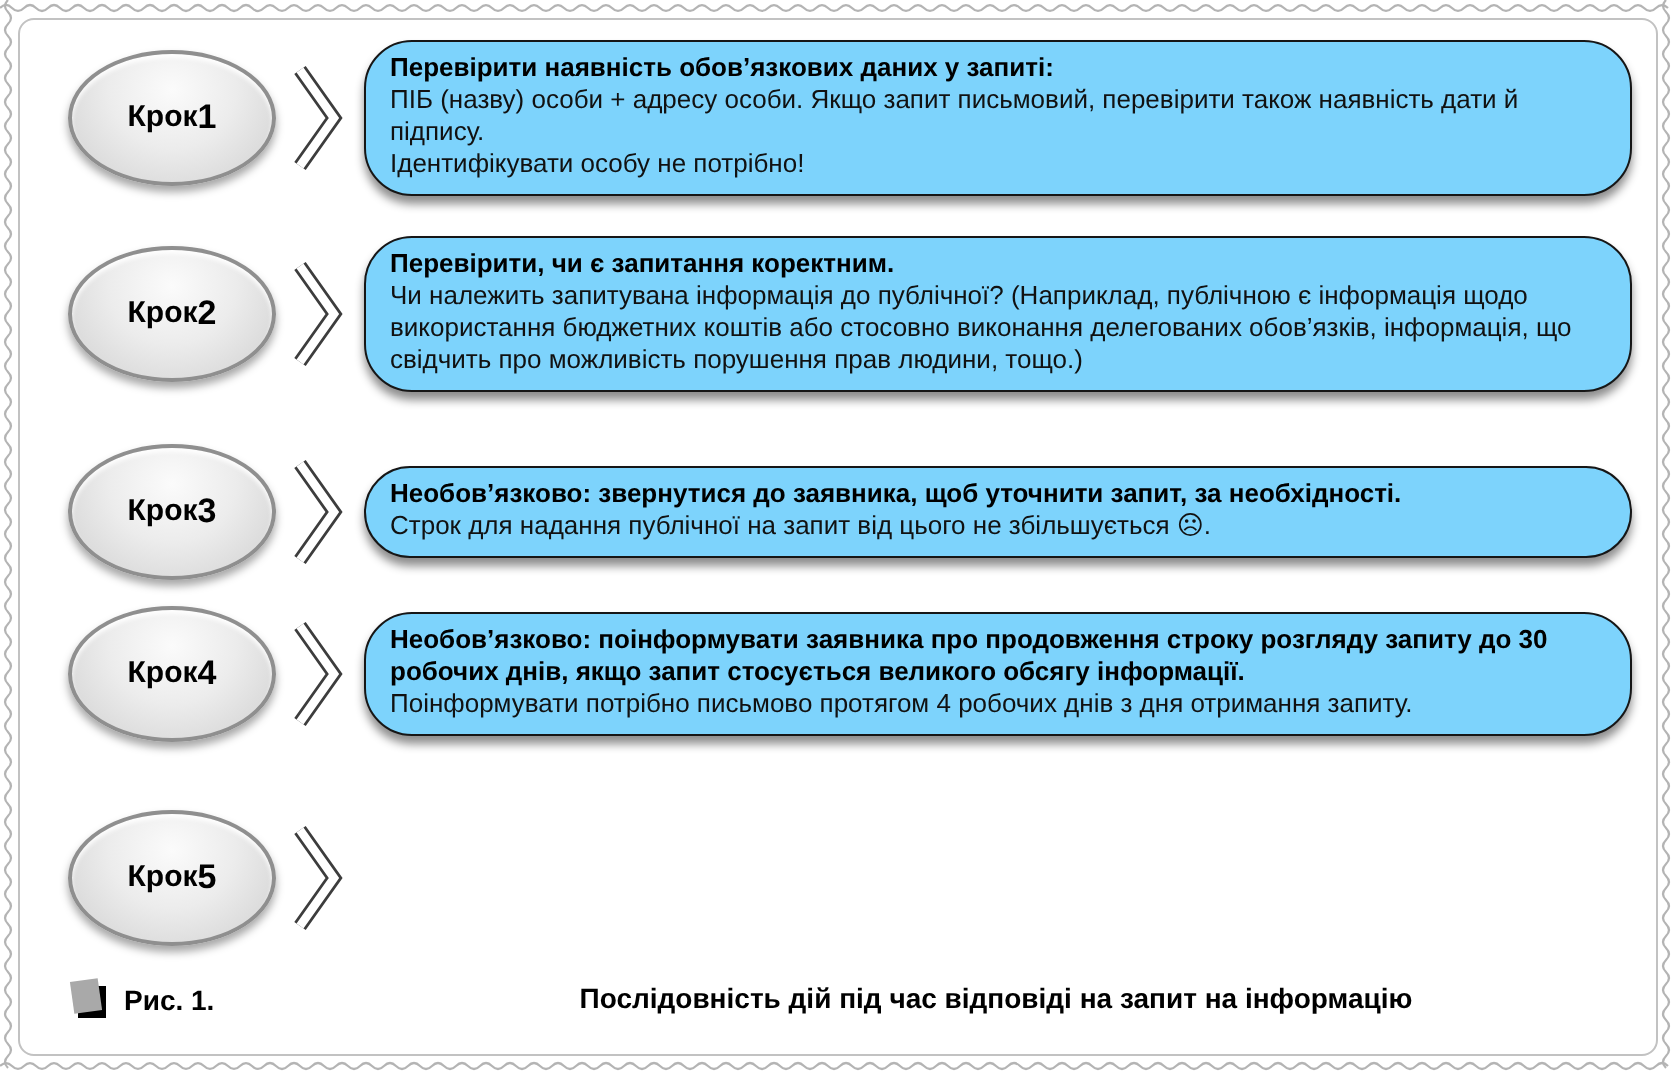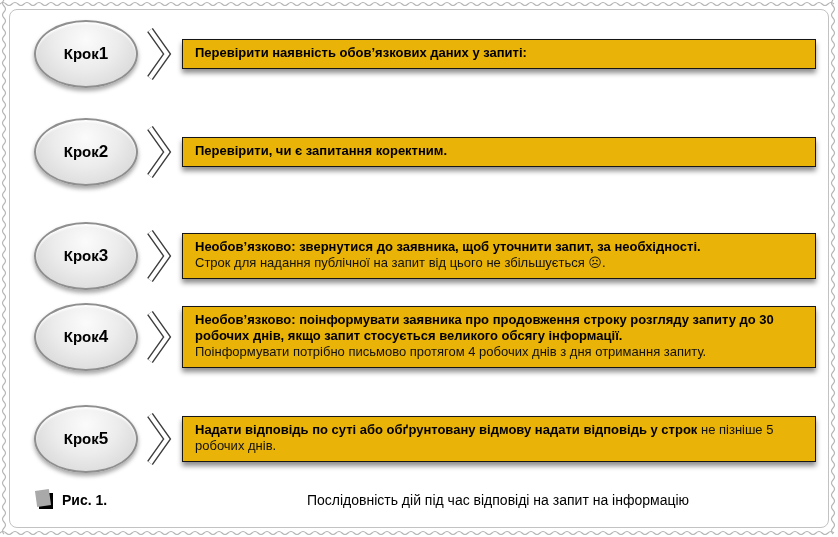--- a/index.html
+++ b/index.html
@@ -32,43 +32,43 @@
     display:flex;flex-direction:row;align-items:center;justify-content:center;
     line-height:1.05;
   }
   .oval-label{font-weight:bold;font-size:15px;color:#000;}
   .oval-num{font-weight:bold;font-size:17px;color:#000;}
   .chev{flex:0 0 26px;margin:0 10px 0 8px;}
   .chev-outer{fill:none;stroke:#3d3d3d;stroke-width:7;stroke-linejoin:miter;}
   .chev-inner{fill:none;stroke:#ffffff;stroke-width:4.2;stroke-linejoin:miter;}
   .box{
     flex:1;
-    background:#eab308;
+    background:#7dd3fc;
     border:1.6px solid #161616;
-    border-radius:0;
+    border-radius:24px;
     padding:5px 12px 7px 12px;
     box-shadow:0 4px 5px rgba(0,0,0,.45);
     font-size:13px;line-height:16px;
   }
   .lead{display:block;font-weight:bold;color:#000;}
   .rest{white-space:pre-line;color:#111;}
   .run-in .lead{display:inline;}
   .run-in .lead::after{content:" ";}
   .caption-row{
     position:absolute;left:36px;top:488px;
     display:flex;align-items:center;gap:8px;height:24px;
   }
   .fig-icon{position:relative;width:18px;height:20px;display:inline-block;}
   .fig-back{position:absolute;left:3px;top:3px;width:14px;height:16px;background:#000;}
   .fig-front{position:absolute;left:0;top:0;width:14px;height:16px;background:#a9a9a9;transform:rotate(-8deg);}
   .fig-label{font-weight:bold;font-size:14px;color:#000;}
   .caption-title-wrap{
     position:absolute;left:180px;right:22px;top:491px;text-align:center;
   }
-  .fig-title{font-weight:normal;font-size:14px;color:#000;}
+  .fig-title{font-weight:bold;font-size:14px;color:#000;}
 </style>
 </head>
 <body>
 
 <div class="canvas">
 
   <svg class="zigzag-svg">
     <path d="M0 4 Q3 1 6 4 Q9 7 12 4 Q15 1 18 4 Q21 7 24 4 Q27 1 30 4 Q33 7 36 4 Q39 1 42 4 Q45 7 48 4 Q51 1 54 4 Q57 7 60 4 Q63 1 66 4 Q69 7 72 4 Q75 1 78 4 Q81 7 84 4 Q87 1 90 4 Q93 7 96 4 Q99 1 102 4 Q105 7 108 4 Q111 1 114 4 Q117 7 120 4 Q123 1 126 4 Q129 7 132 4 Q135 1 138 4 Q141 7 144 4 Q147 1 150 4 Q153 7 156 4 Q159 1 162 4 Q165 7 168 4 Q171 1 174 4 Q177 7 180 4 Q183 1 186 4 Q189 7 192 4 Q195 1 198 4 Q201 7 204 4 Q207 1 210 4 Q213 7 216 4 Q219 1 222 4 Q225 7 228 4 Q231 1 234 4 Q237 7 240 4 Q243 1 246 4 Q249 7 252 4 Q255 1 258 4 Q261 7 264 4 Q267 1 270 4 Q273 7 276 4 Q279 1 282 4 Q285 7 288 4 Q291 1 294 4 Q297 7 300 4 Q303 1 306 4 Q309 7 312 4 Q315 1 318 4 Q321 7 324 4 Q327 1 330 4 Q333 7 336 4 Q339 1 342 4 Q345 7 348 4 Q351 1 354 4 Q357 7 360 4 Q363 1 366 4 Q369 7 372 4 Q375 1 378 4 Q381 7 384 4 Q387 1 390 4 Q393 7 396 4 Q399 1 402 4 Q405 7 408 4 Q411 1 414 4 Q417 7 420 4 Q423 1 426 4 Q429 7 432 4 Q435 1 438 4 Q441 7 444 4 Q447 1 450 4 Q453 7 456 4 Q459 1 462 4 Q465 7 468 4 Q471 1 474 4 Q477 7 480 4 Q483 1 486 4 Q489 7 492 4 Q495 1 498 4 Q501 7 504 4 Q507 1 510 4 Q513 7 516 4 Q519 1 522 4 Q525 7 528 4 Q531 1 534 4 Q537 7 540 4 Q543 1 546 4 Q549 7 552 4 Q555 1 558 4 Q561 7 564 4 Q567 1 570 4 Q573 7 576 4 Q579 1 582 4 Q585 7 588 4 Q591 1 594 4 Q597 7 600 4 Q603 1 606 4 Q609 7 612 4 Q615 1 618 4 Q621 7 624 4 Q627 1 630 4 Q633 7 636 4 Q639 1 642 4 Q645 7 648 4 Q651 1 654 4 Q657 7 660 4 Q663 1 666 4 Q669 7 672 4 Q675 1 678 4 Q681 7 684 4 Q687 1 690 4 Q693 7 696 4 Q699 1 702 4 Q705 7 708 4 Q711 1 714 4 Q717 7 720 4 Q723 1 726 4 Q729 7 732 4 Q735 1 738 4 Q741 7 744 4 Q747 1 750 4 Q753 7 756 4 Q759 1 762 4 Q765 7 768 4 Q771 1 774 4 Q777 7 780 4 Q783 1 786 4 Q789 7 792 4 Q795 1 798 4 Q801 7 804 4 Q807 1 810 4 Q813 7 816 4 Q819 1 822 4 Q825 7 828 4 Q831 1 834 4"></path>
     <path d="M0 533 Q3 530 6 533 Q9 536 12 533 Q15 530 18 533 Q21 536 24 533 Q27 530 30 533 Q33 536 36 533 Q39 530 42 533 Q45 536 48 533 Q51 530 54 533 Q57 536 60 533 Q63 530 66 533 Q69 536 72 533 Q75 530 78 533 Q81 536 84 533 Q87 530 90 533 Q93 536 96 533 Q99 530 102 533 Q105 536 108 533 Q111 530 114 533 Q117 536 120 533 Q123 530 126 533 Q129 536 132 533 Q135 530 138 533 Q141 536 144 533 Q147 530 150 533 Q153 536 156 533 Q159 530 162 533 Q165 536 168 533 Q171 530 174 533 Q177 536 180 533 Q183 530 186 533 Q189 536 192 533 Q195 530 198 533 Q201 536 204 533 Q207 530 210 533 Q213 536 216 533 Q219 530 222 533 Q225 536 228 533 Q231 530 234 533 Q237 536 240 533 Q243 530 246 533 Q249 536 252 533 Q255 530 258 533 Q261 536 264 533 Q267 530 270 533 Q273 536 276 533 Q279 530 282 533 Q285 536 288 533 Q291 530 294 533 Q297 536 300 533 Q303 530 306 533 Q309 536 312 533 Q315 530 318 533 Q321 536 324 533 Q327 530 330 533 Q333 536 336 533 Q339 530 342 533 Q345 536 348 533 Q351 530 354 533 Q357 536 360 533 Q363 530 366 533 Q369 536 372 533 Q375 530 378 533 Q381 536 384 533 Q387 530 390 533 Q393 536 396 533 Q399 530 402 533 Q405 536 408 533 Q411 530 414 533 Q417 536 420 533 Q423 530 426 533 Q429 536 432 533 Q435 530 438 533 Q441 536 444 533 Q447 530 450 533 Q453 536 456 533 Q459 530 462 533 Q465 536 468 533 Q471 530 474 533 Q477 536 480 533 Q483 530 486 533 Q489 536 492 533 Q495 530 498 533 Q501 536 504 533 Q507 530 510 533 Q513 536 516 533 Q519 530 522 533 Q525 536 528 533 Q531 530 534 533 Q537 536 540 533 Q543 530 546 533 Q549 536 552 533 Q555 530 558 533 Q561 536 564 533 Q567 530 570 533 Q573 536 576 533 Q579 530 582 533 Q585 536 588 533 Q591 530 594 533 Q597 536 600 533 Q603 530 606 533 Q609 536 612 533 Q615 530 618 533 Q621 536 624 533 Q627 530 630 533 Q633 536 636 533 Q639 530 642 533 Q645 536 648 533 Q651 530 654 533 Q657 536 660 533 Q663 530 666 533 Q669 536 672 533 Q675 530 678 533 Q681 536 684 533 Q687 530 690 533 Q693 536 696 533 Q699 530 702 533 Q705 536 708 533 Q711 530 714 533 Q717 536 720 533 Q723 530 726 533 Q729 536 732 533 Q735 530 738 533 Q741 536 744 533 Q747 530 750 533 Q753 536 756 533 Q759 530 762 533 Q765 536 768 533 Q771 530 774 533 Q777 536 780 533 Q783 530 786 533 Q789 536 792 533 Q795 530 798 533 Q801 536 804 533 Q807 530 810 533 Q813 536 816 533 Q819 530 822 533 Q825 536 828 533 Q831 530 834 533"></path>
     <path d="M4 0 Q1 3 4 6 Q7 9 4 12 Q1 15 4 18 Q7 21 4 24 Q1 27 4 30 Q7 33 4 36 Q1 39 4 42 Q7 45 4 48 Q1 51 4 54 Q7 57 4 60 Q1 63 4 66 Q7 69 4 72 Q1 75 4 78 Q7 81 4 84 Q1 87 4 90 Q7 93 4 96 Q1 99 4 102 Q7 105 4 108 Q1 111 4 114 Q7 117 4 120 Q1 123 4 126 Q7 129 4 132 Q1 135 4 138 Q7 141 4 144 Q1 147 4 150 Q7 153 4 156 Q1 159 4 162 Q7 165 4 168 Q1 171 4 174 Q7 177 4 180 Q1 183 4 186 Q7 189 4 192 Q1 195 4 198 Q7 201 4 204 Q1 207 4 210 Q7 213 4 216 Q1 219 4 222 Q7 225 4 228 Q1 231 4 234 Q7 237 4 240 Q1 243 4 246 Q7 249 4 252 Q1 255 4 258 Q7 261 4 264 Q1 267 4 270 Q7 273 4 276 Q1 279 4 282 Q7 285 4 288 Q1 291 4 294 Q7 297 4 300 Q1 303 4 306 Q7 309 4 312 Q1 315 4 318 Q7 321 4 324 Q1 327 4 330 Q7 333 4 336 Q1 339 4 342 Q7 345 4 348 Q1 351 4 354 Q7 357 4 360 Q1 363 4 366 Q7 369 4 372 Q1 375 4 378 Q7 381 4 384 Q1 387 4 390 Q7 393 4 396 Q1 399 4 402 Q7 405 4 408 Q1 411 4 414 Q7 417 4 420 Q1 423 4 426 Q7 429 4 432 Q1 435 4 438 Q7 441 4 444 Q1 447 4 450 Q7 453 4 456 Q1 459 4 462 Q7 465 4 468 Q1 471 4 474 Q7 477 4 480 Q1 483 4 486 Q7 489 4 492 Q1 495 4 498 Q7 501 4 504 Q1 507 4 510 Q7 513 4 516 Q1 519 4 522 Q7 525 4 528 Q1 531 4 534"></path>
@@ -79,35 +79,36 @@
   <div class="step-row" style="top:20px">
     <div class="oval">
       <span class="oval-label">Крок</span>
       <span class="oval-num">1</span>
     </div>
     <svg class="chev" width="26" height="56" viewBox="0 0 26 56">
       <path class="chev-outer" d="M4 4 L21 28 L4 52"></path>
         <path class="chev-inner" d="M4 4 L21 28 L4 52"></path>
     </svg>
     <div class="box">
-      <span class="lead">Перевірити наявність обов’язкових даних у запиті:</span>
+      <span class="lead">Перевірити наявність обов’язкових даних у запиті:</span><span class="rest">ПІБ (назву) особи + адресу особи. Якщо запит письмовий, перевірити також наявність дати й підпису.
+Ідентифікувати особу не потрібно!</span>
     </div>
   </div>
 
   <div class="step-row" style="top:118px">
     <div class="oval">
       <span class="oval-label">Крок</span>
       <span class="oval-num">2</span>
     </div>
     <svg class="chev" width="26" height="56" viewBox="0 0 26 56">
       <path class="chev-outer" d="M4 4 L21 28 L4 52"></path>
         <path class="chev-inner" d="M4 4 L21 28 L4 52"></path>
     </svg>
     <div class="box">
-      <span class="lead">Перевірити, чи є запитання коректним.</span>
+      <span class="lead">Перевірити, чи є запитання коректним.</span><span class="rest">Чи належить запитувана інформація до публічної? (Наприклад, публічною є інформація щодо використання бюджетних коштів або стосовно виконання делегованих обов’язків, інформація, що свідчить про можливість порушення прав людини, тощо.)</span>
     </div>
   </div>
 
   <div class="step-row" style="top:222px">
     <div class="oval">
       <span class="oval-label">Крок</span>
       <span class="oval-num">3</span>
     </div>
     <svg class="chev" width="26" height="56" viewBox="0 0 26 56">
       <path class="chev-outer" d="M4 4 L21 28 L4 52"></path>
@@ -134,23 +135,20 @@
 
   <div class="step-row" style="top:405px">
     <div class="oval">
       <span class="oval-label">Крок</span>
       <span class="oval-num">5</span>
     </div>
     <svg class="chev" width="26" height="56" viewBox="0 0 26 56">
       <path class="chev-outer" d="M4 4 L21 28 L4 52"></path>
         <path class="chev-inner" d="M4 4 L21 28 L4 52"></path>
     </svg>
-    <div class="box run-in">
-      <span class="lead">Надати відповідь по суті або обґрунтовану відмову надати відповідь у строк</span><span class="rest">не пізніше 5 робочих днів.</span>
-    </div>
   </div>
 
   <div class="caption-row">
     <span class="fig-icon">
         <span class="fig-back"></span>
         <span class="fig-front"></span>
       </span>
     <span class="fig-label">Рис. 1.</span>
   </div>
   <div class="caption-title-wrap">

